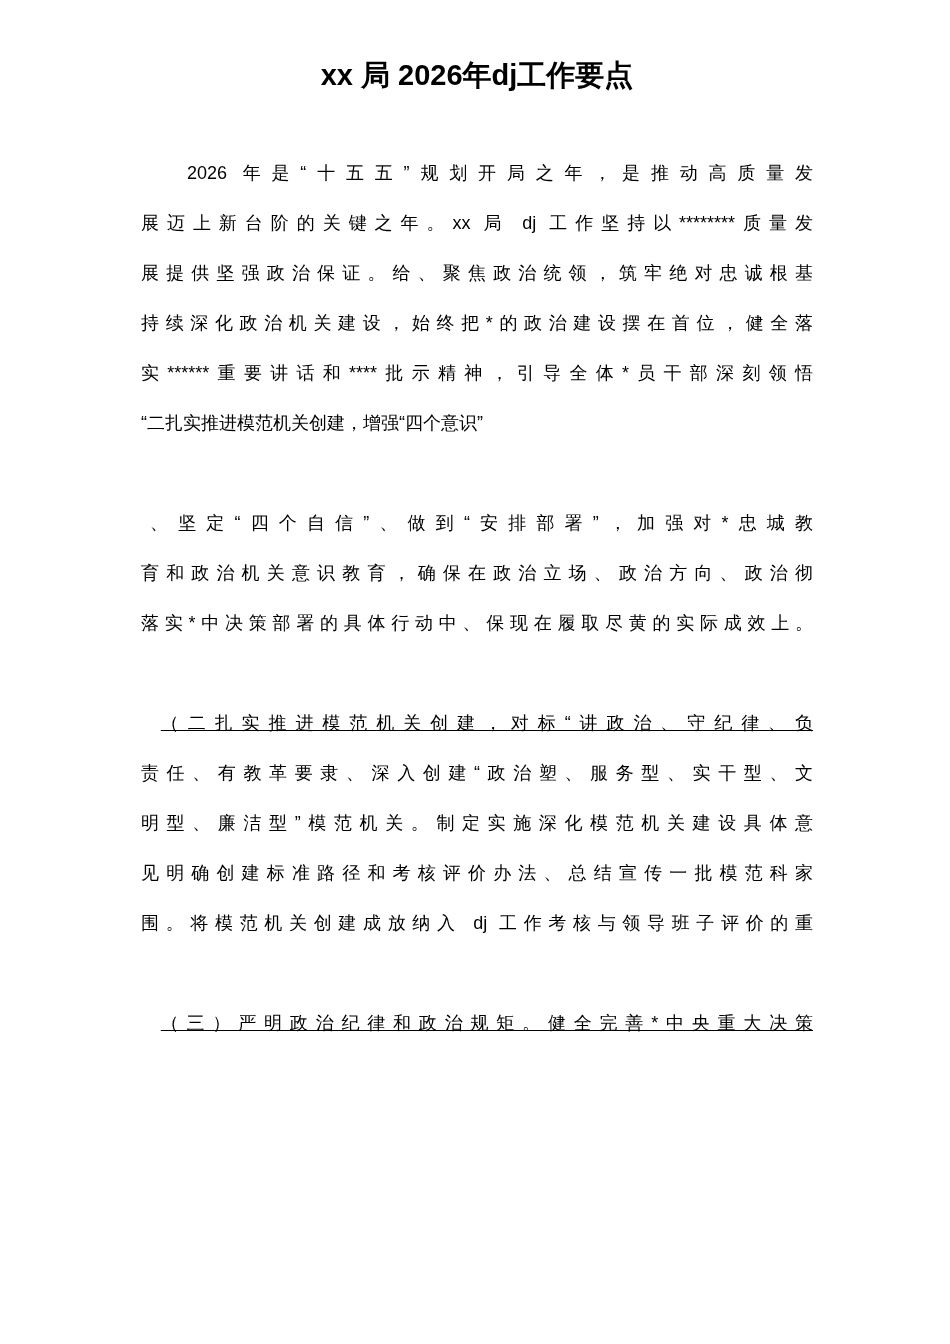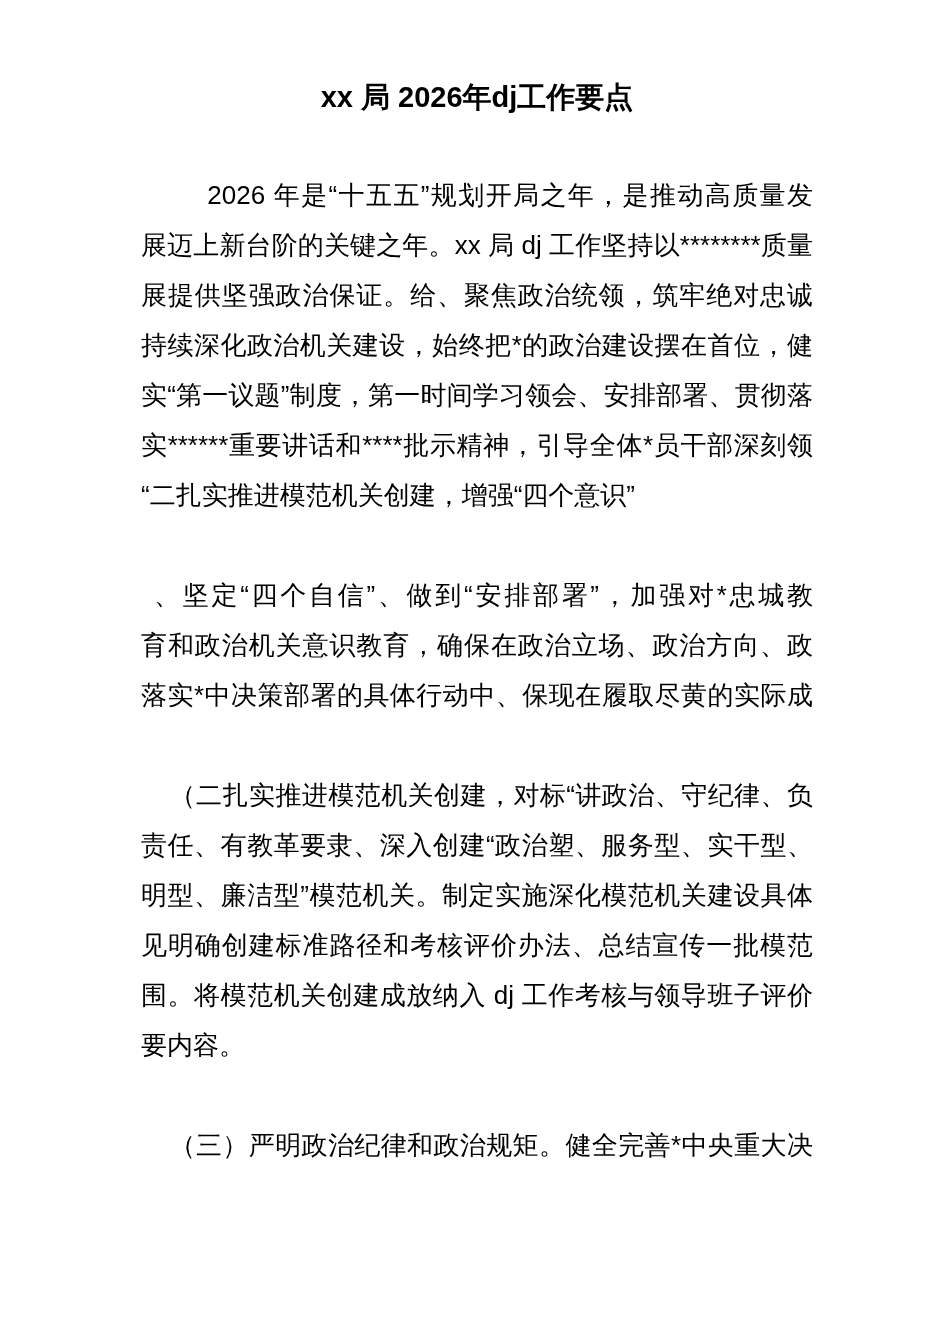--- a/index.html
+++ b/index.html
@@ -11,80 +11,78 @@
     width: 950px;
     height: 1344px;
     font-family: "Liberation Sans", sans-serif;
     color: #000000;
     overflow: hidden;
   }
   .page {
     box-sizing: border-box;
     width: 950px;
     height: 1208px;
-    padding: 76px 137px 0 141px;
+    padding: 54px 137px 0 141px;
     background: #ffffff;
   }
   .doc-title {
     font-size: 29px;
     font-weight: 700;
     line-height: 42px;
     text-align: center;
     margin: 0 0 52px 0;
     white-space: nowrap;
   }
   .para {
-    font-size: 26px;
+    font-size: 18px;
     line-height: 50px;
     margin: 0 0 50px 0;
     text-align: justify;
   }
   .line {
     display: block;
     height: 50px;
     overflow: hidden;
     word-break: break-all;
   }
   .line.fill {
     text-align: justify;
     text-align-last: justify;
   }
   .ind-a { text-indent: 2.55em; }  
   .ind-b { text-indent: 0.5em; }   
-  .ind-c { text-indent: 1.1em; }   
+  .ind-c { text-indent: 1.1em; text-decoration: underline; }   
 </style>
 </head>
 <body>
 
 <div class="page">
 
   <h1 class="doc-title">xx 局 2026年dj工作要点</h1>
 
   <p class="para">
     <span class="line fill ind-a">2026 年是“十五五”规划开局之年，是推动高质量发</span>
     <span class="line fill">展迈上新台阶的关键之年。xx 局 dj 工作坚持以********质量发</span>
     <span class="line fill">展提供坚强政治保证。给、聚焦政治统领，筑牢绝对忠诚根基</span>
     <span class="line fill">持续深化政治机关建设，始终把*的政治建设摆在首位，健全落</span>
-    <span class="line fill">实“第一议题”制度，第一时间学习领会、安排部署、贯彻落</span>
     <span class="line fill">实******重要讲话和****批示精神，引导全体*员干部深刻领悟</span>
     <span class="line">“二扎实推进模范机关创建，增强“四个意识”</span>
   </p>
 
   <p class="para">
     <span class="line fill ind-b">、坚定“四个自信”、做到“安排部署”，加强对*忠城教</span>
     <span class="line fill">育和政治机关意识教育，确保在政治立场、政治方向、政治彻</span>
     <span class="line fill">落实*中决策部署的具体行动中、保现在履取尽黄的实际成效上。</span>
   </p>
 
   <p class="para">
     <span class="line fill ind-c">（二扎实推进模范机关创建，对标“讲政治、守纪律、负</span>
     <span class="line fill">责任、有教革要隶、深入创建“政治塑、服务型、实干型、文</span>
     <span class="line fill">明型、廉洁型”模范机关。制定实施深化模范机关建设具体意</span>
     <span class="line fill">见明确创建标准路径和考核评价办法、总结宣传一批模范科家</span>
     <span class="line fill">围。将模范机关创建成放纳入 dj 工作考核与领导班子评价的重</span>
-    <span class="line">要内容。</span>
   </p>
 
   <p class="para">
     <span class="line fill ind-c">（三）严明政治纪律和政治规矩。健全完善*中央重大决策</span>
   </p>
 
 </div>
 
 </body></html>

